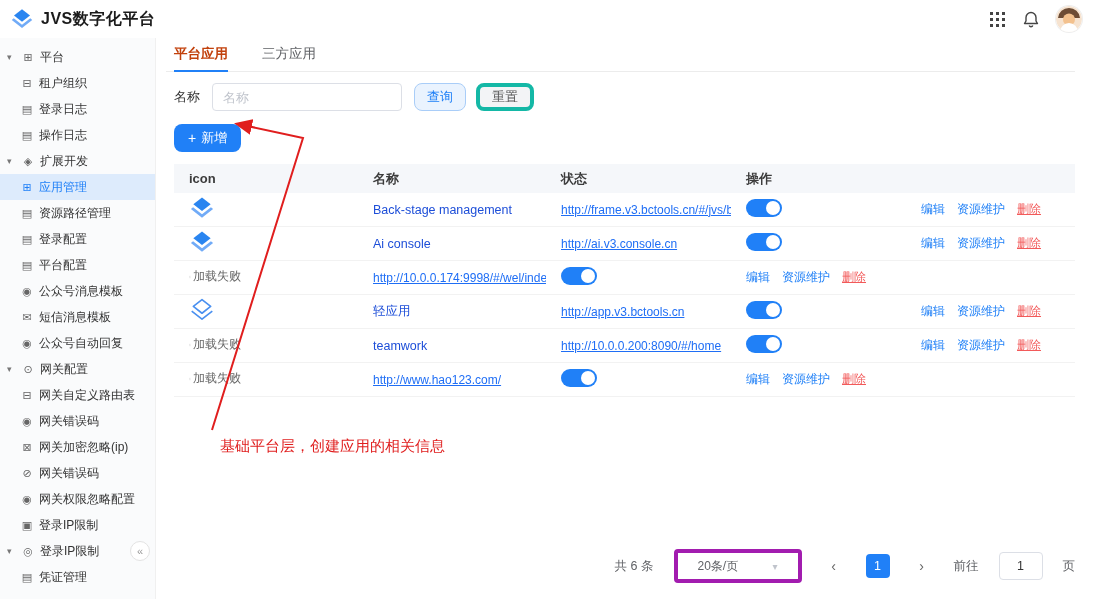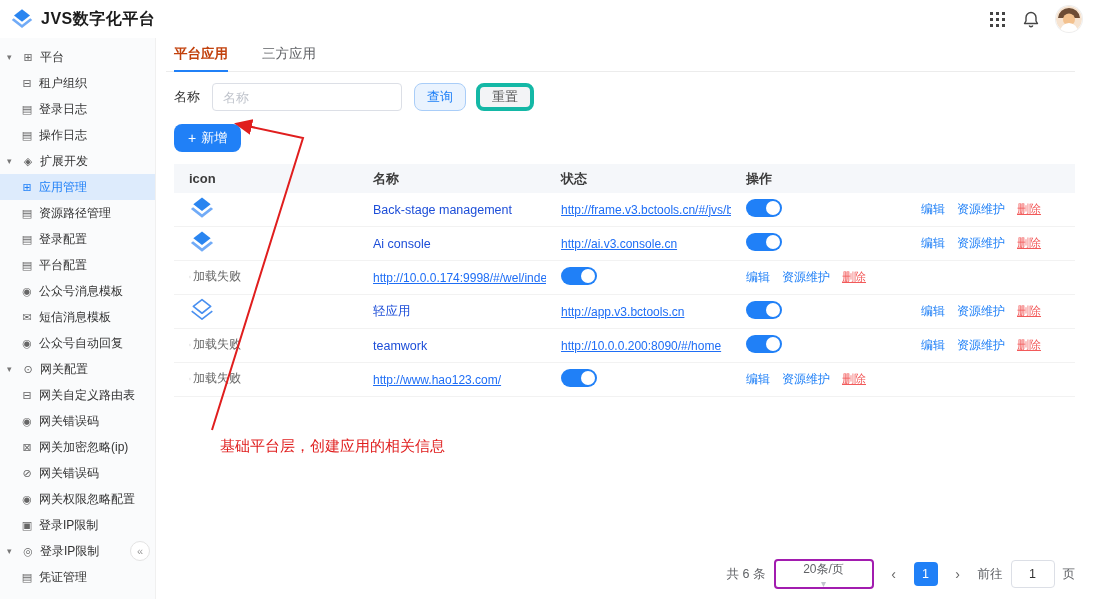--- a/index.html
+++ b/index.html
@@ -59,22 +59,22 @@
   .broken{display:inline-flex;align-items:center;gap:2px;max-width:52px;overflow:hidden;color:#666;font-size:12px;}
   .broken-txt{white-space:nowrap;}
   .url{color:#1f6ef5;text-decoration:underline;font-size:12px;cursor:pointer;}
   .toggle{width:36px;height:18px;border-radius:10px;background:#c7ccd4;position:relative;display:inline-block;cursor:pointer;}
   .toggle.on{background:#2080f7;}
   .toggle::after{content:'';position:absolute;right:2px;top:2px;width:14px;height:14px;border-radius:50%;background:#fff;}
   .ops a{margin-right:12px;color:#2080f7;font-size:12px;cursor:pointer;text-decoration:none;}
   .ops a.danger{color:#f25a5a;text-decoration:underline;}
 
   
-  .pagination{position:absolute;right:23px;bottom:10px;display:flex;align-items:center;gap:8px;font-size:12.5px;color:#606266;}
-  .page-size{width:80px;height:26px;border:2px solid #a21caf;border-radius:4px;display:flex;align-items:center;justify-content:space-between;padding:0 8px;font-size:12px;cursor:pointer;background:#fff;flex-direction:column;}
+  .pagination{position:absolute;right:23px;bottom:16px;display:flex;align-items:center;gap:20px;font-size:12.5px;color:#606266;}
+  .page-size{width:80px;height:26px;border:4px solid #a21caf;border-radius:4px;display:flex;align-items:center;justify-content:space-between;padding:0 20px;font-size:12px;cursor:pointer;background:#fff;}
   .page-size .caret2{color:#c0c4cc;font-size:10px;}
   .pg-btn{min-width:24px;height:24px;display:flex;align-items:center;justify-content:center;color:#666;font-size:14px;cursor:pointer;border-radius:4px;}
   .pg-num.active{background:#2080f7;color:#fff;font-size:12.5px;}
   .goto-input{width:38px;height:24px;border:1px solid #dcdfe6;border-radius:4px;text-align:center;font-size:12.5px;color:#333;outline:none;font-family:inherit;}
 
   
   .annot-svg{position:absolute;left:0;top:0;z-index:30;pointer-events:none;}
   .annot-text{position:absolute;left:220px;top:437px;z-index:31;color:#e01e1e;font-size:15px;pointer-events:none;}
 </style>
 </head>

